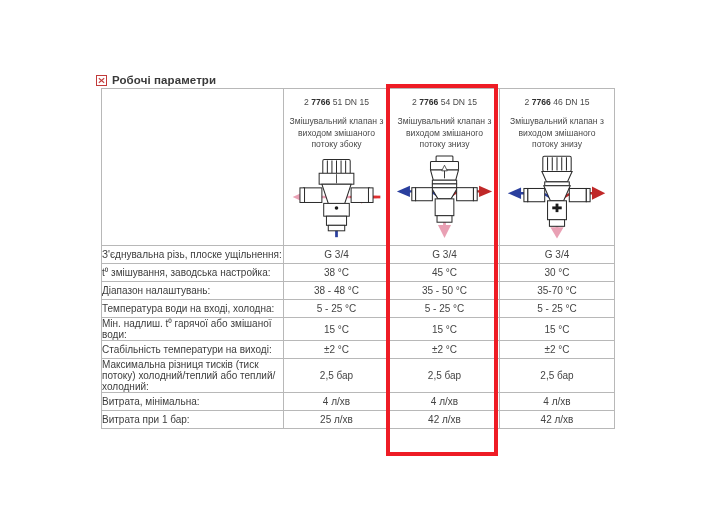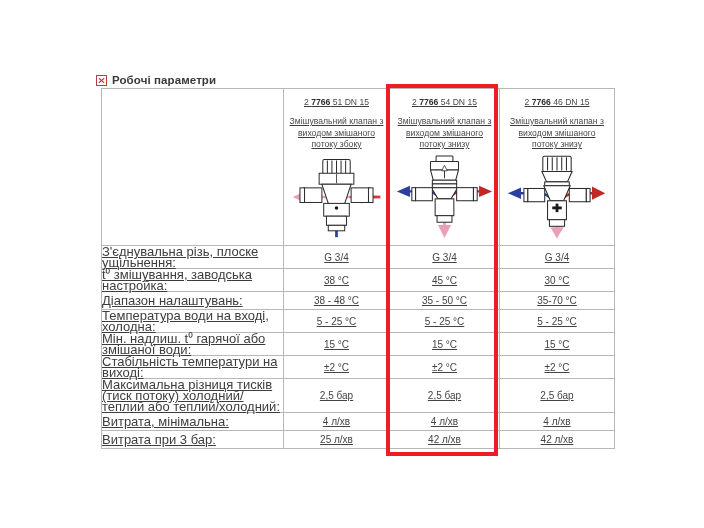--- a/index.html
+++ b/index.html
@@ -73,21 +73,20 @@
     table-layout: fixed;
     font-size: 8.6px;
     color: #3d3d3d;
     background: #ffffff;
   }
   .spec-table td {
     border: 1px solid #b8b8b8;
     padding: 0;
     vertical-align: middle;
     background: #ffffff;
-    text-decoration: underline;
   }
   .col-label  { width: 182px; }
   .col-v1     { width: 106px; }
   .col-v2     { width: 110px; }
   .col-v3     { width: 115px; }
 
   
   .hdr-cell {
     height: 156px;
     vertical-align: top;
@@ -120,21 +119,21 @@
     display: flex;
     align-items: center;
     justify-content: center;
     padding-bottom: 2px;
   }
 
   .lbl-cell {
     padding: 3px 5px 3px 6px;
     text-align: left;
     line-height: 11px;
-    font-size: 13px;
+    font-size: 10px;
     color: #3d3d3d;
     height: 17px;
   }
   .val-cell {
     text-align: center;
     font-size: 10px;
     color: #444444;
     height: 17px;
     line-height: 11px;
   }
@@ -364,21 +363,21 @@
         <td class="val-cell">2,5 бар</td>
         <td class="val-cell">2,5 бар</td>
       </tr>
       <tr>
         <td class="lbl-cell">Витрата, мінімальна:</td>
         <td class="val-cell">4 л/хв</td>
         <td class="val-cell">4 л/хв</td>
         <td class="val-cell">4 л/хв</td>
       </tr>
       <tr>
-        <td class="lbl-cell">Витрата при 3 бар:</td>
+        <td class="lbl-cell">Витрата при 1 бар:</td>
         <td class="val-cell">25 л/хв</td>
         <td class="val-cell">42 л/хв</td>
         <td class="val-cell">42 л/хв</td>
       </tr>
     </tbody>
   </table>
 
   <div class="highlight-box"></div>
 
 </div>

